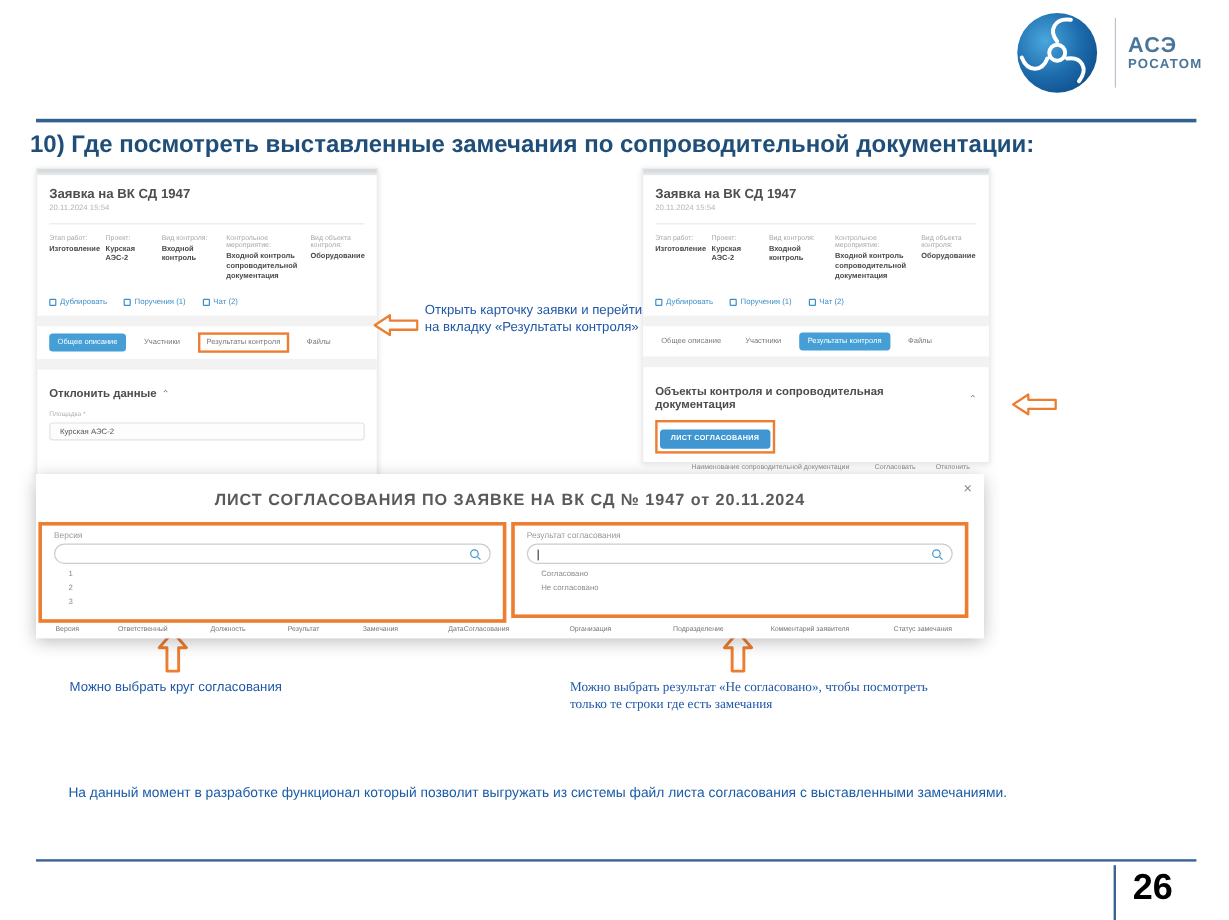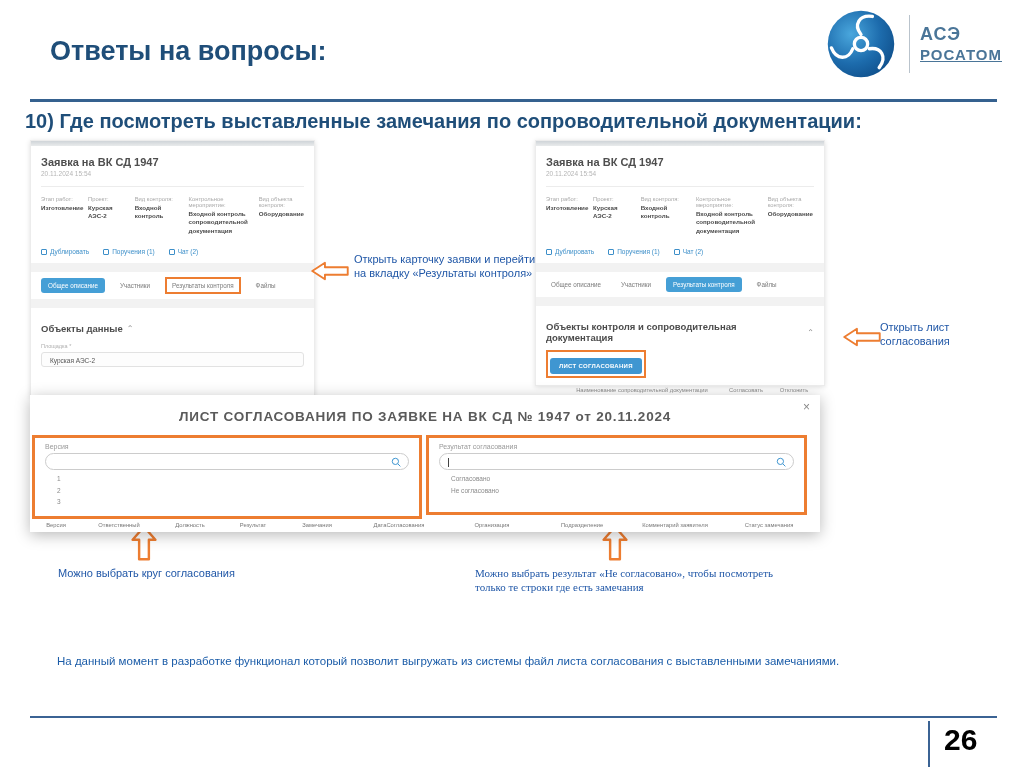--- a/index.html
+++ b/index.html
@@ -6,21 +6,21 @@
   html,body { background:#fff; }
   body { font-family:"Liberation Sans", sans-serif; }
   .slide { position:relative; width:1024px; height:767px; background:#fff; overflow:hidden; }
 
   
   .page-title { position:absolute; left:50px; top:36px; font-size:27px; font-weight:bold; color:#1f4e79; }
   .logo { position:absolute; right:22px; top:6px; display:flex; align-items:center; gap:10px; }
   .logo-divider { width:1px; height:58px; background:#b9c3cc; }
   .logo-text { display:flex; flex-direction:column; line-height:1.25; color:#4a7598; letter-spacing:1px; }
   .logo-text .t1 { font-size:18px; font-weight:600; }
-  .logo-text .t2 { font-size:15px; font-weight:700;text-decoration:underline; }
+  .logo-text .t2 { font-size:11px; font-weight:700; }
   .header-rule { position:absolute; left:30px; top:99px; width:967px; height:3px; background:#35618f; }
   .question { position:absolute; left:25px; top:110px; font-size:20px; font-weight:bold; color:#1f4e79; }
 
   
   .card { position:absolute; background:#fff; border:1px solid #ececec; box-shadow:0 1px 5px rgba(0,0,0,.13); }
   .card-left  { left:30px;  top:140px; width:285px; height:257px; }
   .card-right { left:535px; top:140px; width:290px; height:246px; }
   .app-top-strip { height:5px; background:linear-gradient(#cfd4d8,#e9ebec); }
   .app-pad { padding:6px 10px 0 10px; }
   .app-title { font-size:11px; font-weight:600; color:#4e4e4e; margin-top:4px; }
@@ -92,21 +92,20 @@
   
   .footer-rule { position:absolute; left:30px; top:716px; width:967px; height:2px; background:#3b6394; }
   .footer-vline { position:absolute; left:928px; top:721px; width:2px; height:46px; background:#3b6394; }
   .page-number { position:absolute; left:944px; top:723px; font-size:30px; font-weight:bold; color:#000000; }
 </style>
 </head>
 <body>
 
 <div class="slide">
 
-  <h1 class="page-title">Ответы на вопросы:</h1>
 
   <div class="logo">
     <svg width="76" height="76" viewBox="0 0 80 80">
       <defs>
         <radialGradient id="lg" cx="35%" cy="35%" r="80%">
           <stop offset="0%" stop-color="#4aa7dd"></stop>
             <stop offset="55%" stop-color="#1d6cad"></stop>
             <stop offset="100%" stop-color="#0d4a85"></stop>
         </radialGradient>
       </defs>
@@ -174,21 +173,21 @@
     <div class="gray-band"></div>
     <div class="tabs">
       <span class="tab active">Общее описание</span>
       <span class="tab">Участники</span>
       <span class="tab hl">Результаты контроля</span>
       <span class="tab">Файлы</span>
     </div>
     <div class="gray-band"></div>
     <div class="app-pad">
       <div class="sec-title">
-          <span>Объекты данные</span>
+          <span>Отклонить данные</span>
           <span class="chev">⌃</span>
         </div>
       <div class="inp-label">Площадка *</div>
       <div class="inp">Курская АЭС-2</div>
     </div>
   </section>
 
   <section class="card card-right">
     <div class="app-top-strip"></div>
     <div class="app-pad">
@@ -264,21 +263,20 @@
   </section>
 
   <svg class="arrow arrow-mid" width="38" height="26" viewBox="0 0 60 32">
     <polygon points="2,16 22,3 22,10 58,10 58,22 22,22 22,29" fill="#fff" stroke="#ed7d31" stroke-width="3" stroke-linejoin="round"></polygon>
   </svg>
   <div class="ann-text ann-mid">Открыть карточку заявки и перейти на вкладку «Результаты контроля»</div>
 
   <svg class="arrow arrow-right" width="38" height="26" viewBox="0 0 60 32">
     <polygon points="2,16 22,3 22,10 58,10 58,22 22,22 22,29" fill="#fff" stroke="#ed7d31" stroke-width="3" stroke-linejoin="round"></polygon>
   </svg>
-  <div class="ann-text ann-right">Открыть лист согласования</div>
 
   <section class="modal">
     <span class="modal-close">×</span>
     <div class="modal-title">ЛИСТ СОГЛАСОВАНИЯ ПО ЗАЯВКЕ НА ВК СД № 1947 от 20.11.2024</div>
 
     <div class="filter-box filter-left">
       <div class="f-label">Версия</div>
       <div class="f-input">
         <svg class="mag" width="10" height="10" viewBox="0 0 16 16">
           <circle cx="7" cy="7" r="5" fill="none" stroke="#3f96d1" stroke-width="1.6"></circle>

